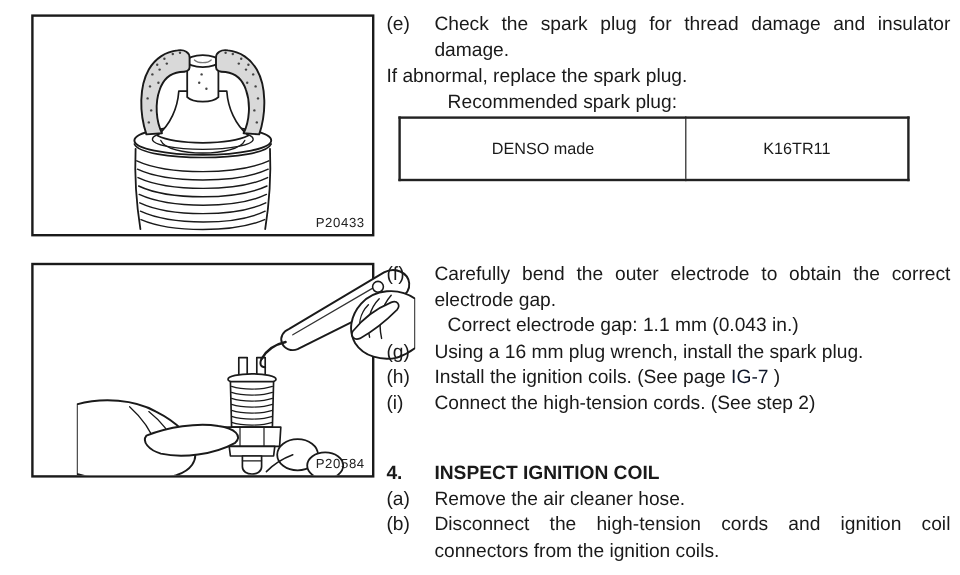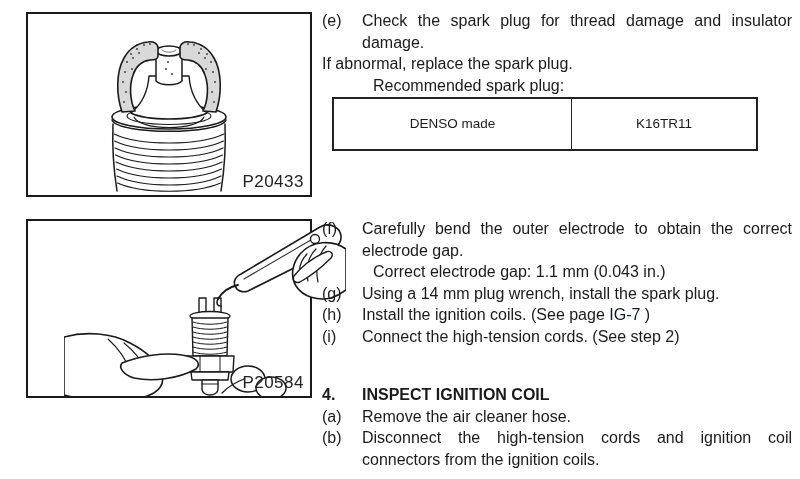--- a/index.html
+++ b/index.html
@@ -4,21 +4,21 @@
 <style>
   html,body{margin:0;padding:0;}
   body{
     width:800px;height:479px;background:#ffffff;position:relative;overflow:hidden;
     font-family:"Liberation Sans", sans-serif;color:#1a1a1a;
   }
   .figbox{position:absolute;left:26px;width:286px;border:2px solid #1a1a1a;background:#fff;box-sizing:border-box;}
   #figbox1{top:12px;height:185px;}
   #figbox2{top:219px;height:179px;padding-left:36px;}
   .figbox svg{display:block;}
-  .figlabel{position:absolute;right:6px;bottom:3px;font-size:17px;letter-spacing:.5px;color:#222;}
+  .figlabel{position:absolute;right:6px;bottom:3px;font-size:11px;letter-spacing:.5px;color:#222;}
 
   .col{position:absolute;left:322px;width:470px;font-size:16px;line-height:21.5px;}
   #sec-top{top:10px;}
   #sec-mid{top:218px;}
   #sec-4{top:384px;}
   .item{display:flex;}
   .marker{flex:0 0 40px;}
   .itext{flex:1;text-align:justify;}
   .single{text-align:left;}
   .spec{margin-left:51px;font-weight:normal;}
@@ -166,21 +166,21 @@
 </div>
 
 <div class="col" id="sec-mid">
   <div class="item">
     <span class="marker">(f)</span>
     <span class="itext">Carefully bend the outer electrode to obtain the correct electrode gap.</span>
   </div>
   <div class="spec">Correct electrode gap: 1.1 mm (0.043 in.)</div>
   <div class="item">
     <span class="marker">(g)</span>
-    <span class="itext single">Using a 14 mm plug wrench, install the spark plug.</span>
+    <span class="itext single">Using a 16 mm plug wrench, install the spark plug.</span>
   </div>
   <div class="item">
     <span class="marker">(h)</span>
     <span class="itext single"><span>Install the ignition coils. (See page </span><a href="#" class="pagelink" style="color: #0f172a;">IG-7</a><span> )</span></span>
   </div>
   <div class="item">
     <span class="marker">(i)</span>
     <span class="itext single">Connect the high-tension cords. (See step 2)</span>
   </div>
 </div>

